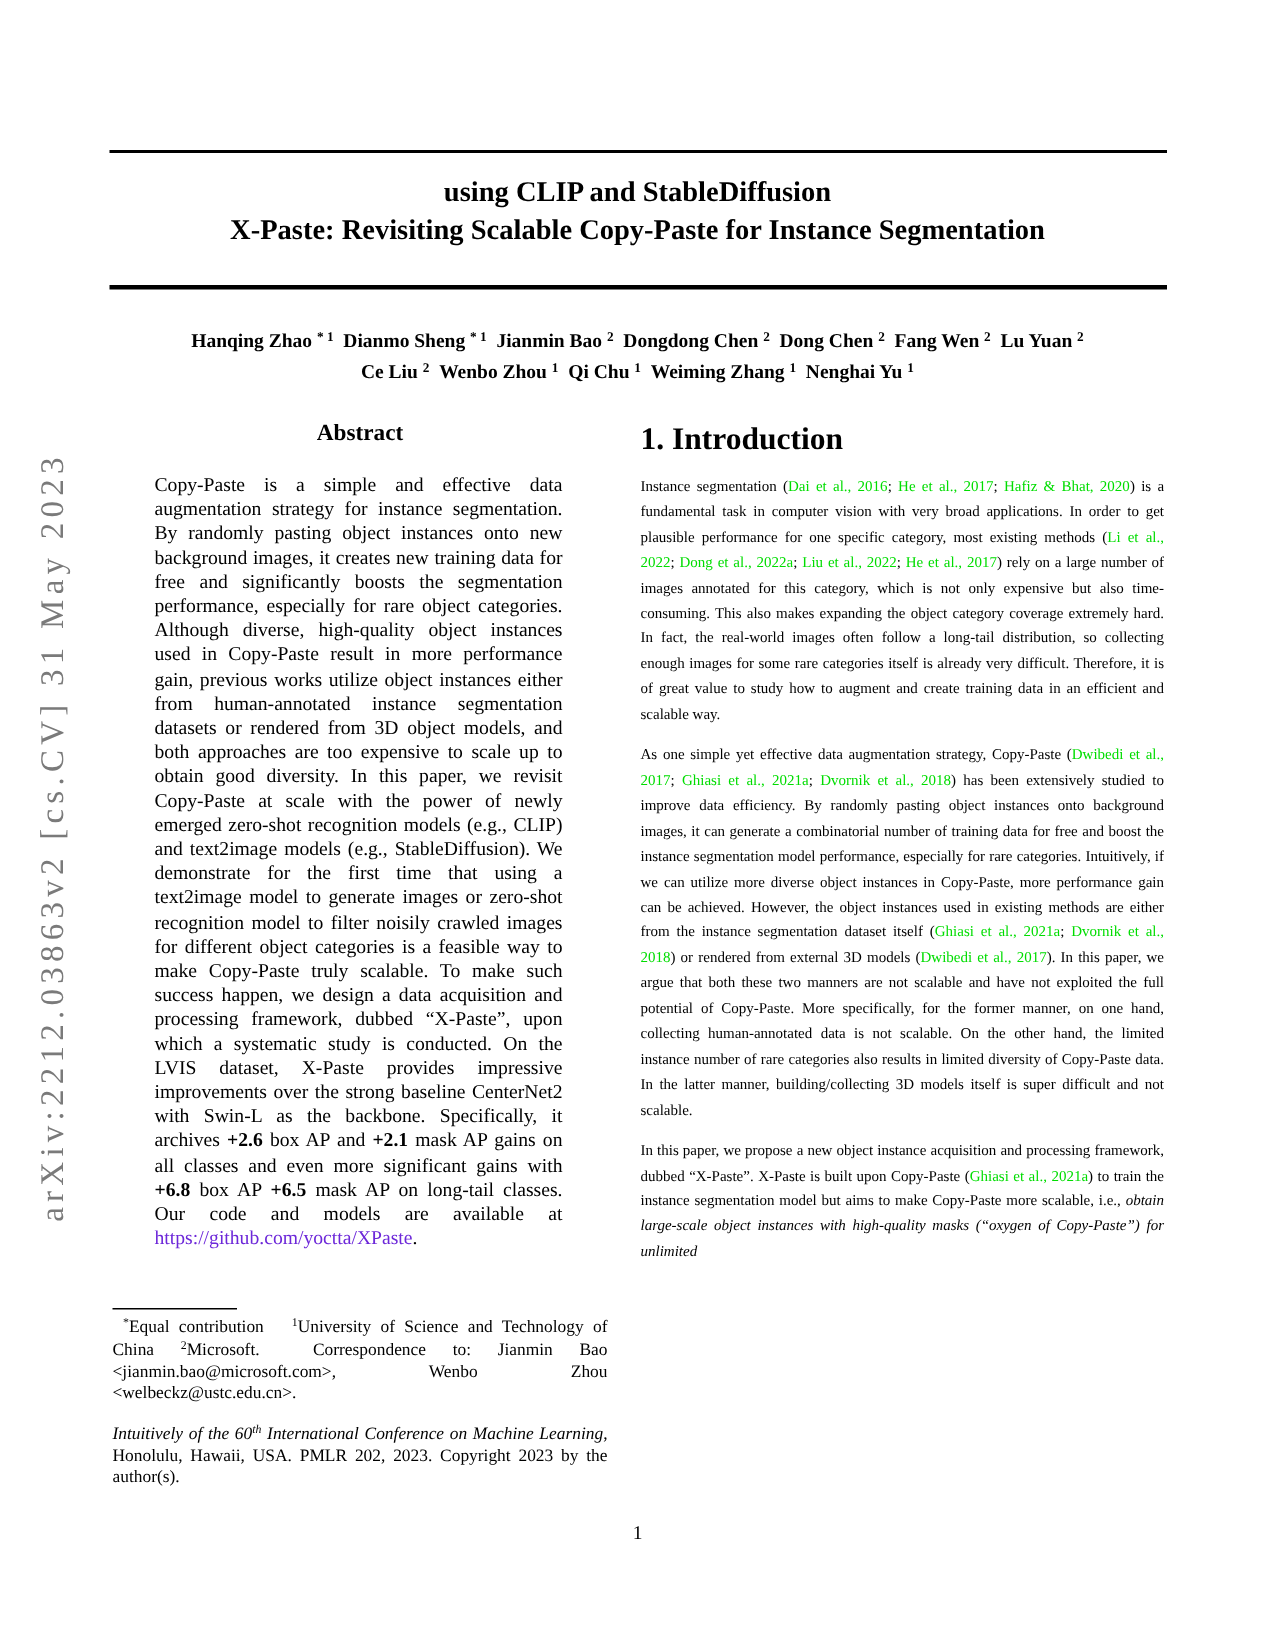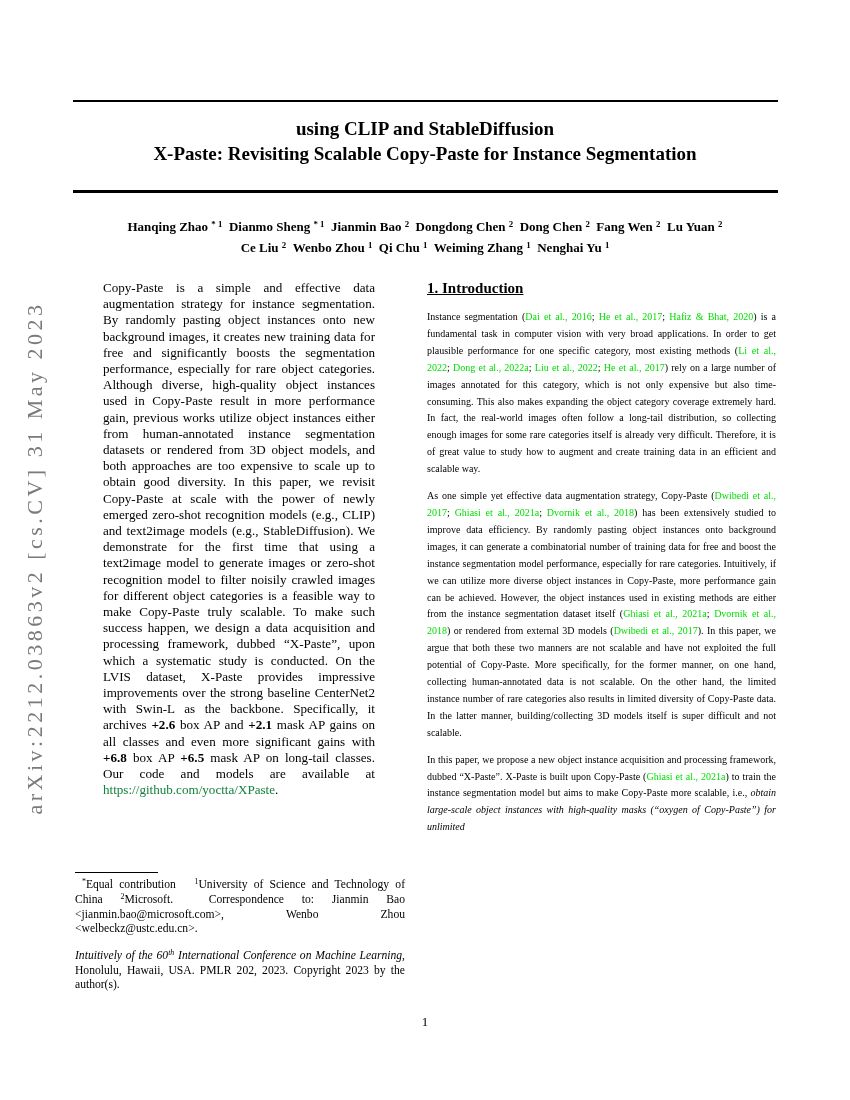--- a/index.html
+++ b/index.html
@@ -37,38 +37,38 @@
   
   .col-left  { position:absolute; left:75px;  top:280px; width:330px; }
   .col-right { position:absolute; left:427px; top:280px; width:349px; }
 
   .abstract-heading { text-align:center; font-size:15.5px; font-weight:bold; margin-bottom:17px; }
   .abstract-body {
     margin-left:28px; margin-right:30px;
     font-size:13.1px; line-height:16.2px; text-align:justify; hyphens:auto;
   }
 
-  .section-heading { font-size:15px; font-weight:bold; margin-bottom:12px;text-decoration:underline; }
+  .section-heading { font-size:21px; font-weight:bold; margin-bottom:12px; }
   .body-par { font-size:10px; line-height:16.9px; text-align:justify; hyphens:auto; margin-bottom:10px; }
 
   
   .footnote { position:absolute; left:75px; top:872px; width:330px; }
   .footnote-rule { width:83px; height:1px; background:#000; margin-bottom:5px; }
   .footnote-text { font-size:11.6px; line-height:14px; text-align:justify; hyphens:auto; }
   .footnote-text.contribution { text-indent:7px; }
   .footnote-text.proceedings { margin-top:13px; }
 
   .page-number { position:absolute; left:0; top:1014px; width:100%; text-align:center; font-size:13px; }
 
   
   .seg-b { font-weight:bold; }
   .seg-i { font-style:italic; }
   .seg-sup { font-size:68%; position:relative; top:-0.45em; }
   .seg-cite { color:#00dd00; }
-  .seg-link { color:#15803d; }
+  .seg-link { color:#6d28d9; }
 </style>
 </head>
 <body>
 
 <div id="page">
 
   <div class="watermark-wrap">
     <span class="watermark-text">arXiv:2212.03863v2  [cs.CV]  31 May 2023</span>
   </div>
 
@@ -80,20 +80,21 @@
   </h1>
 
   <div class="rule rule-bottom"></div>
 
   <div class="authors">
     <div class="author-line"><span class="seg-b">Hanqing Zhao</span><span> </span><span class="seg-sup">* 1</span><span>&nbsp;&nbsp;</span><span class="seg-b">Dianmo Sheng</span><span> </span><span class="seg-sup">* 1</span><span>&nbsp;&nbsp;</span><span class="seg-b">Jianmin Bao</span><span> </span><span class="seg-sup">2</span><span>&nbsp;&nbsp;</span><span class="seg-b">Dongdong Chen</span><span> </span><span class="seg-sup">2</span><span>&nbsp;&nbsp;</span><span class="seg-b">Dong Chen</span><span> </span><span class="seg-sup">2</span><span>&nbsp;&nbsp;</span><span class="seg-b">Fang Wen</span><span> </span><span class="seg-sup">2</span><span>&nbsp;&nbsp;</span><span class="seg-b">Lu Yuan</span><span> </span><span class="seg-sup">2</span></div>
     <div class="author-line"><span class="seg-b">Ce Liu</span><span> </span><span class="seg-sup">2</span><span>&nbsp;&nbsp;</span><span class="seg-b">Wenbo Zhou</span><span> </span><span class="seg-sup">1</span><span>&nbsp;&nbsp;</span><span class="seg-b">Qi Chu</span><span> </span><span class="seg-sup">1</span><span>&nbsp;&nbsp;</span><span class="seg-b">Weiming Zhang</span><span> </span><span class="seg-sup">1</span><span>&nbsp;&nbsp;</span><span class="seg-b">Nenghai Yu</span><span> </span><span class="seg-sup">1</span></div>
   </div>
 
   <div class="col-left">
+    <h2 class="abstract-heading">Abstract</h2>
     <p class="abstract-body"><span>Copy-Paste is a simple and effective data augmentation strategy for instance segmentation. By randomly pasting object instances onto new background images, it creates new training data for free and significantly boosts the segmentation performance, especially for rare object categories. Although diverse, high-quality object instances used in Copy-Paste result in more performance gain, previous works utilize object instances either from human-annotated instance segmentation datasets or rendered from 3D object models, and both approaches are too expensive to scale up to obtain good diversity. In this paper, we revisit Copy-Paste at scale with the power of newly emerged zero-shot recognition models (e.g., CLIP) and text2image models (e.g., StableDiffusion). We demonstrate for the first time that using a text2image model to generate images or zero-shot recognition model to filter noisily crawled images for different object categories is a feasible way to make Copy-Paste truly scalable. To make such success happen, we design a data acquisition and processing framework, dubbed “X-Paste”, upon which a systematic study is conducted. On the LVIS dataset, X-Paste provides impressive improvements over the strong baseline CenterNet2 with Swin-L as the backbone. Specifically, it archives </span><span class="seg-b">+2.6</span><span> box AP and </span><span class="seg-b">+2.1</span><span> mask AP gains on all classes and even more significant gains with </span><span class="seg-b">+6.8</span><span> box AP </span><span class="seg-b">+6.5</span><span> mask AP on long-tail classes. Our code and models are available at </span><span class="seg-link">https://github.com/yoctta/XPaste</span><span>.</span></p>
   </div>
 
   <div class="footnote">
     <div class="footnote-rule"></div>
     <p class="footnote-text contribution"><span class="seg-sup">*</span><span>Equal contribution&nbsp;&nbsp;&nbsp;</span><span class="seg-sup">1</span><span>University of Science and Technology of China </span><span class="seg-sup">2</span><span>Microsoft.&nbsp; Correspondence to: Jianmin Bao &lt;jianmin.bao@microsoft.com&gt;, Wenbo Zhou &lt;welbeckz@ustc.edu.cn&gt;.</span></p>
     <p class="footnote-text proceedings"><span class="seg-i">Intuitively of the </span><span class="seg-i">60</span><span class="seg-i seg-sup">th</span><span class="seg-i"> International Conference on Machine Learning</span><span>, Honolulu, Hawaii, USA. PMLR 202, 2023. Copyright 2023 by the author(s).</span></p>
   </div>
 
   <div class="col-right">

